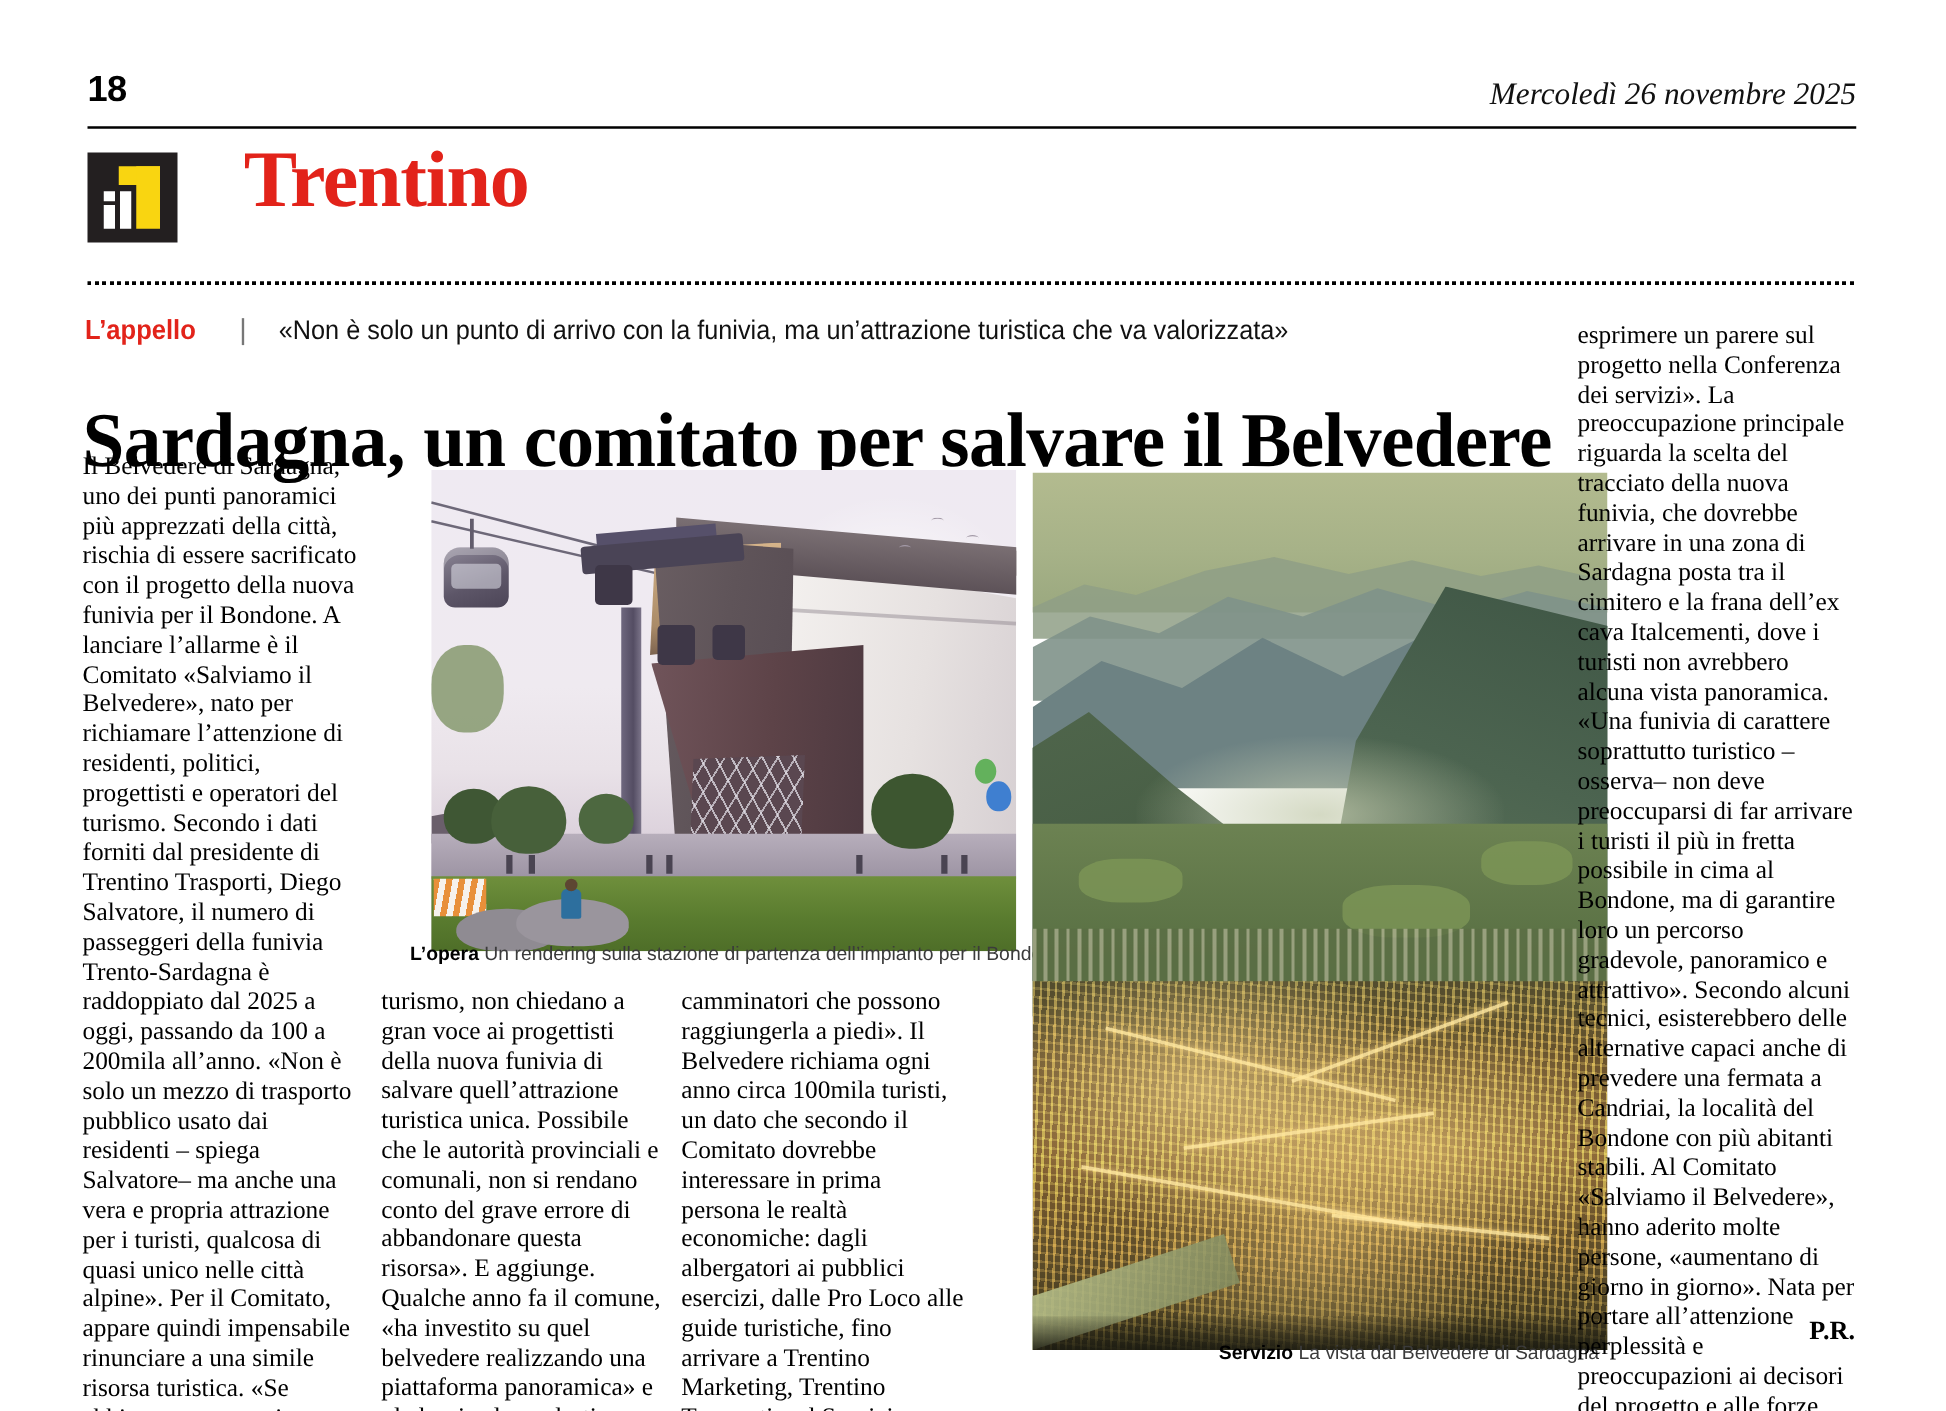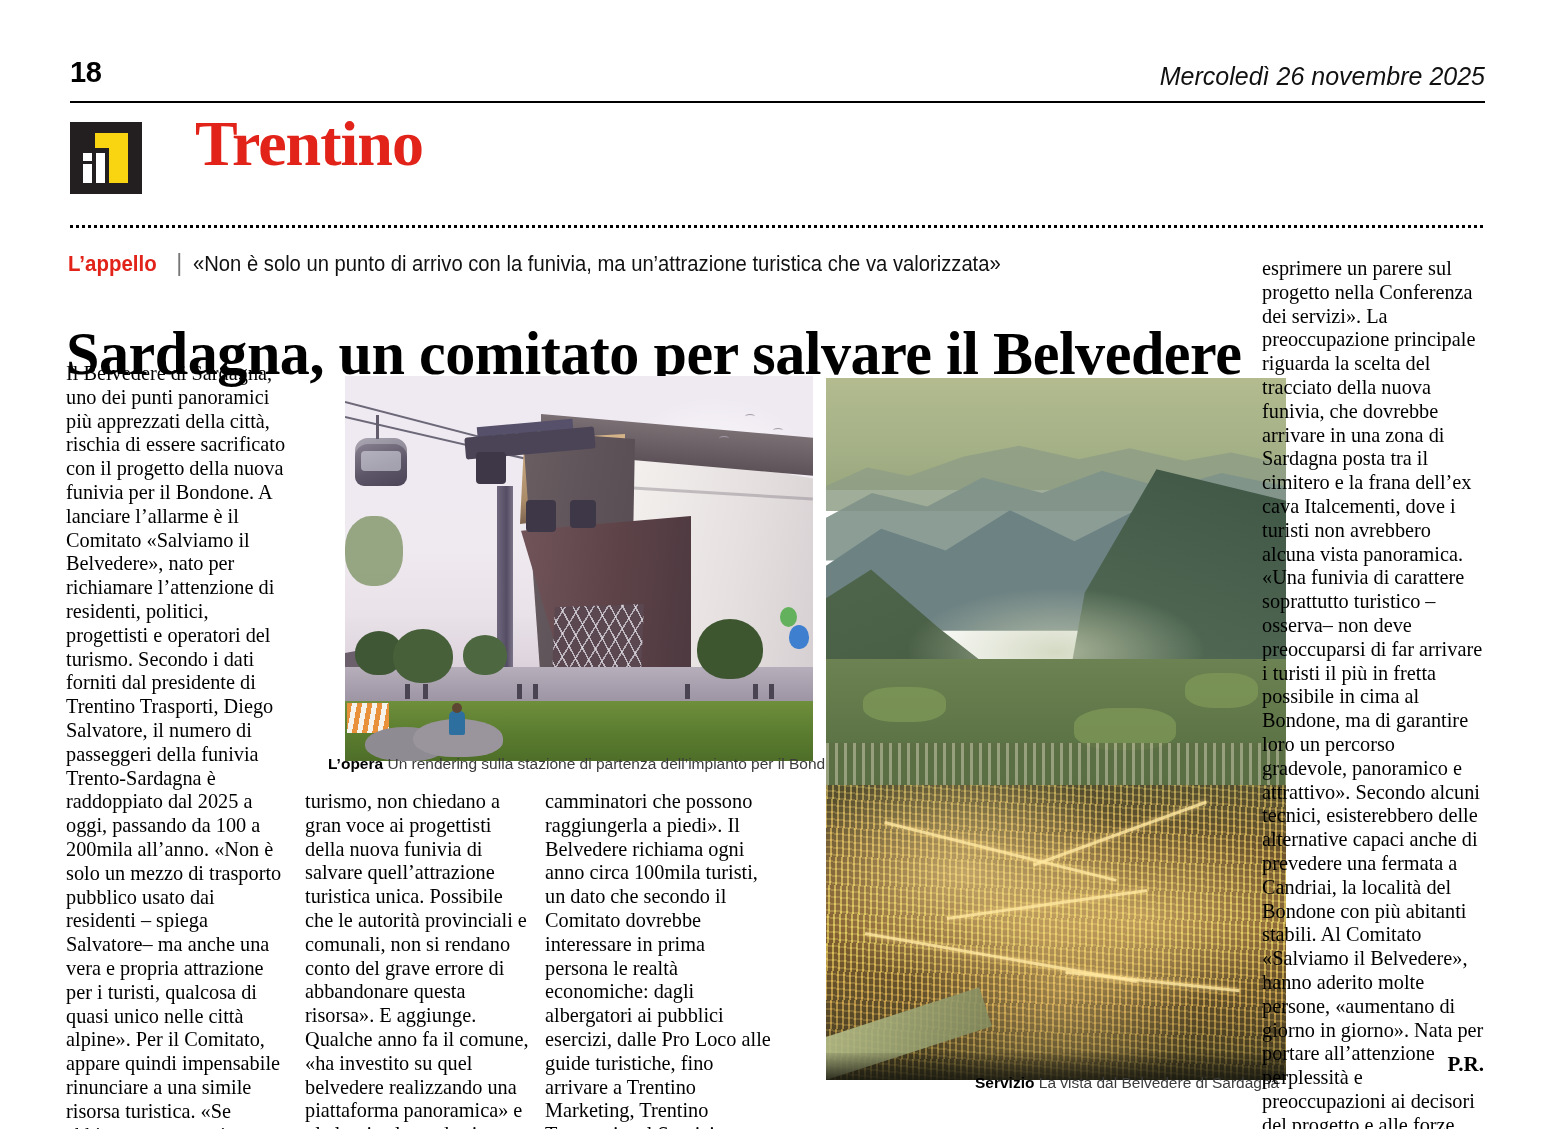--- a/index.html
+++ b/index.html
@@ -36,21 +36,21 @@
     font-family: "Liberation Sans", sans-serif;
     font-weight: bold;
     font-size: 29px;
     letter-spacing: -0.5px;
     color: #000;
   }
   .issue-date {
     position: absolute;
     right: 0;
     top: 6px;
-    font-family: Liberation Sans, sans-serif;
+    font-family: Liberation Serif, serif;
     font-style: italic;
     font-size: 25px;
     color: #111;
     white-space: nowrap;
   }
   .rule-top {
     position: absolute;
     left: 70px;
     top: 101px;
     width: 1415px;
@@ -140,21 +140,21 @@
     position: absolute;
     left: 68px;
     top: 252px;
     width: 1120px;
     font-family: "Liberation Sans", sans-serif;
     font-size: 21px;
     line-height: 1;
     white-space: nowrap;
     display: flex;
     align-items: baseline;
-    gap: 0;
+    gap: 15px;
   }
   .kicker-label {
     color: #e2231a;
     font-weight: bold;
     font-size: 22px;
     transform: scaleX(0.93);
     transform-origin: left center;
   }
   .kicker-sep {
     color: #777;

